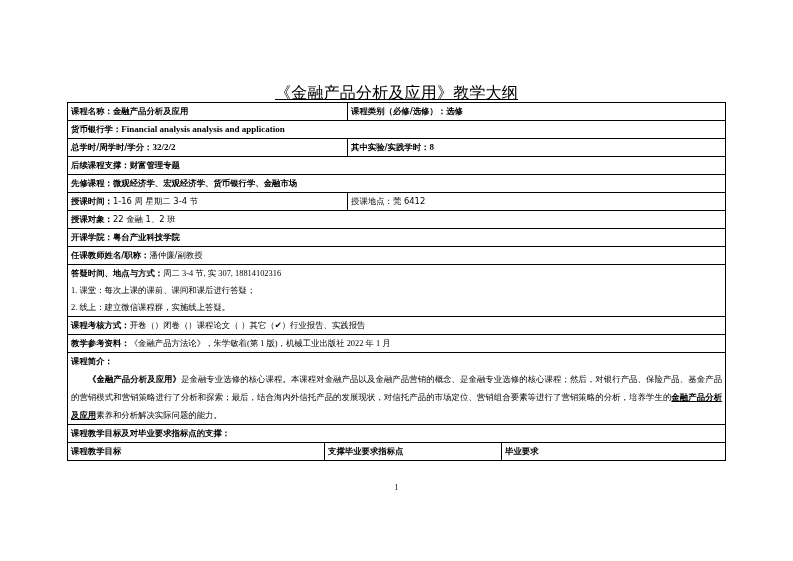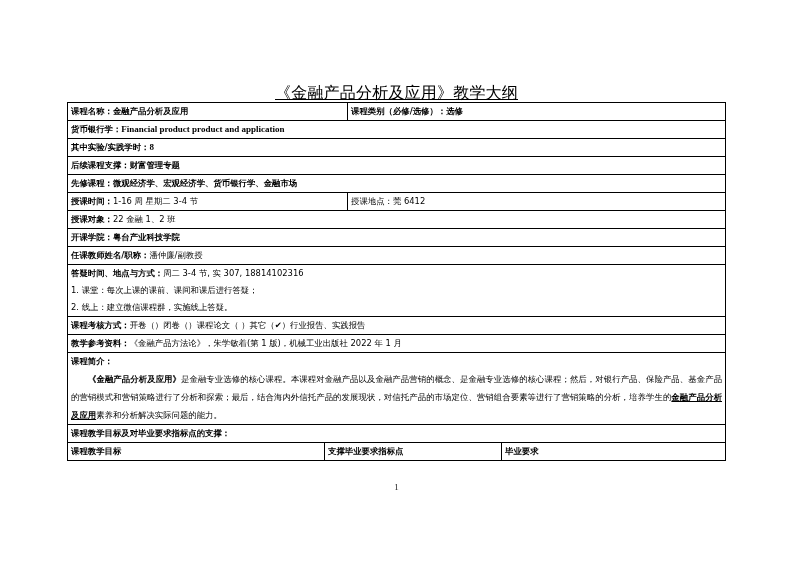--- a/index.html
+++ b/index.html
@@ -12,21 +12,21 @@
          border:1.5px solid #000; box-sizing:border-box; }
   .row { display:flex; border-top:1.3px solid #000; box-sizing:border-box;align-items:center; }
   .row:first-child { border-top:none; }
   .cell { box-sizing:border-box; padding:0 3px; font-size:8.4px; line-height:17px;
           white-space:nowrap; overflow:hidden; }
   .cell + .cell { border-left:1.3px solid #000; }
   .lbl { font-weight:bold; }
   .val-b { font-weight:bold; }
   .en { font-family:"Liberation Serif", serif; font-weight:bold; font-size:9px; }
   .plain { font-weight:normal; }
-  .multi .cell { line-height:17px; white-space:normal; }
+  .multi .cell { line-height:17px; white-space:normal;font-family:Liberation Serif, serif; }
   .line { display:block; line-height:17px; }
   .intro { padding:0 3px; font-size:8.4px; line-height:18px; white-space:normal; }
   .intro .para { text-indent:17px; margin:0; text-align:justify; }
   .ul { text-decoration:underline; font-weight:bold; }
   .b { font-weight:bold; }
   .pagenum { position:absolute; left:0; width:793px; top:482px; text-align:center;
              font-family:"Liberation Serif", serif; font-size:9px; color:#222; }
 </style>
 </head>
 <body>
@@ -39,25 +39,28 @@
     <div class="cell" style="width:279px">
       <span class="lbl">课程名称：</span><span class="val-b">金融产品分析及应用</span>
     </div>
     <div class="cell" style="flex:1">
       <span class="lbl">课程类别（必修/选修）：</span><span class="val-b">选修</span>
     </div>
   </div>
 
   <div class="row">
     <div class="cell" style="flex:1">
-      <span class="lbl">货币银行学：</span><span class="en">Financial product product and application</span>
+      <span class="lbl">货币银行学：</span><span class="en">Financial analysis analysis and application</span>
     </div>
   </div>
 
   <div class="row">
+    <div class="cell" style="width:279px">
+      <span class="lbl">总学时/周学时/学分：</span><span class="en">32/2/2</span>
+    </div>
     <div class="cell" style="flex:1">
       <span class="lbl">其中实验/实践学时：</span><span class="en">8</span>
     </div>
   </div>
 
   <div class="row">
     <div class="cell" style="flex:1">
       <span class="lbl">后续课程支撑：</span><span class="val-b">财富管理专题</span>
     </div>
   </div>

